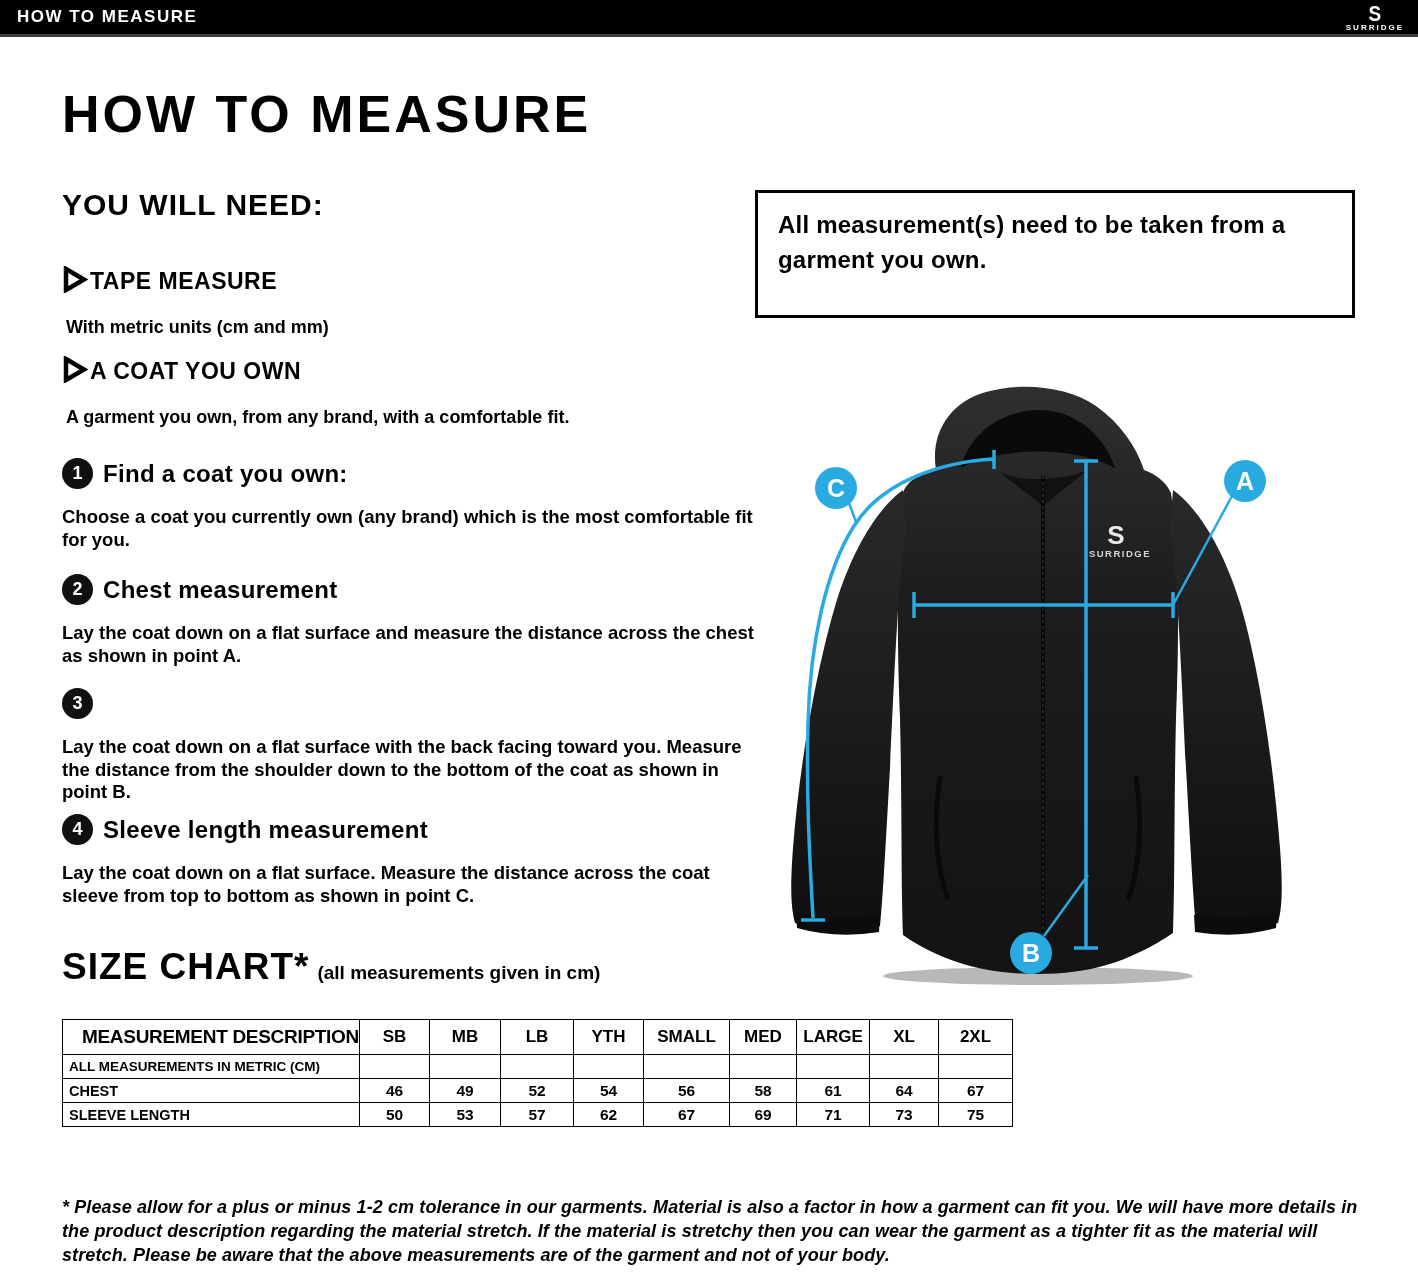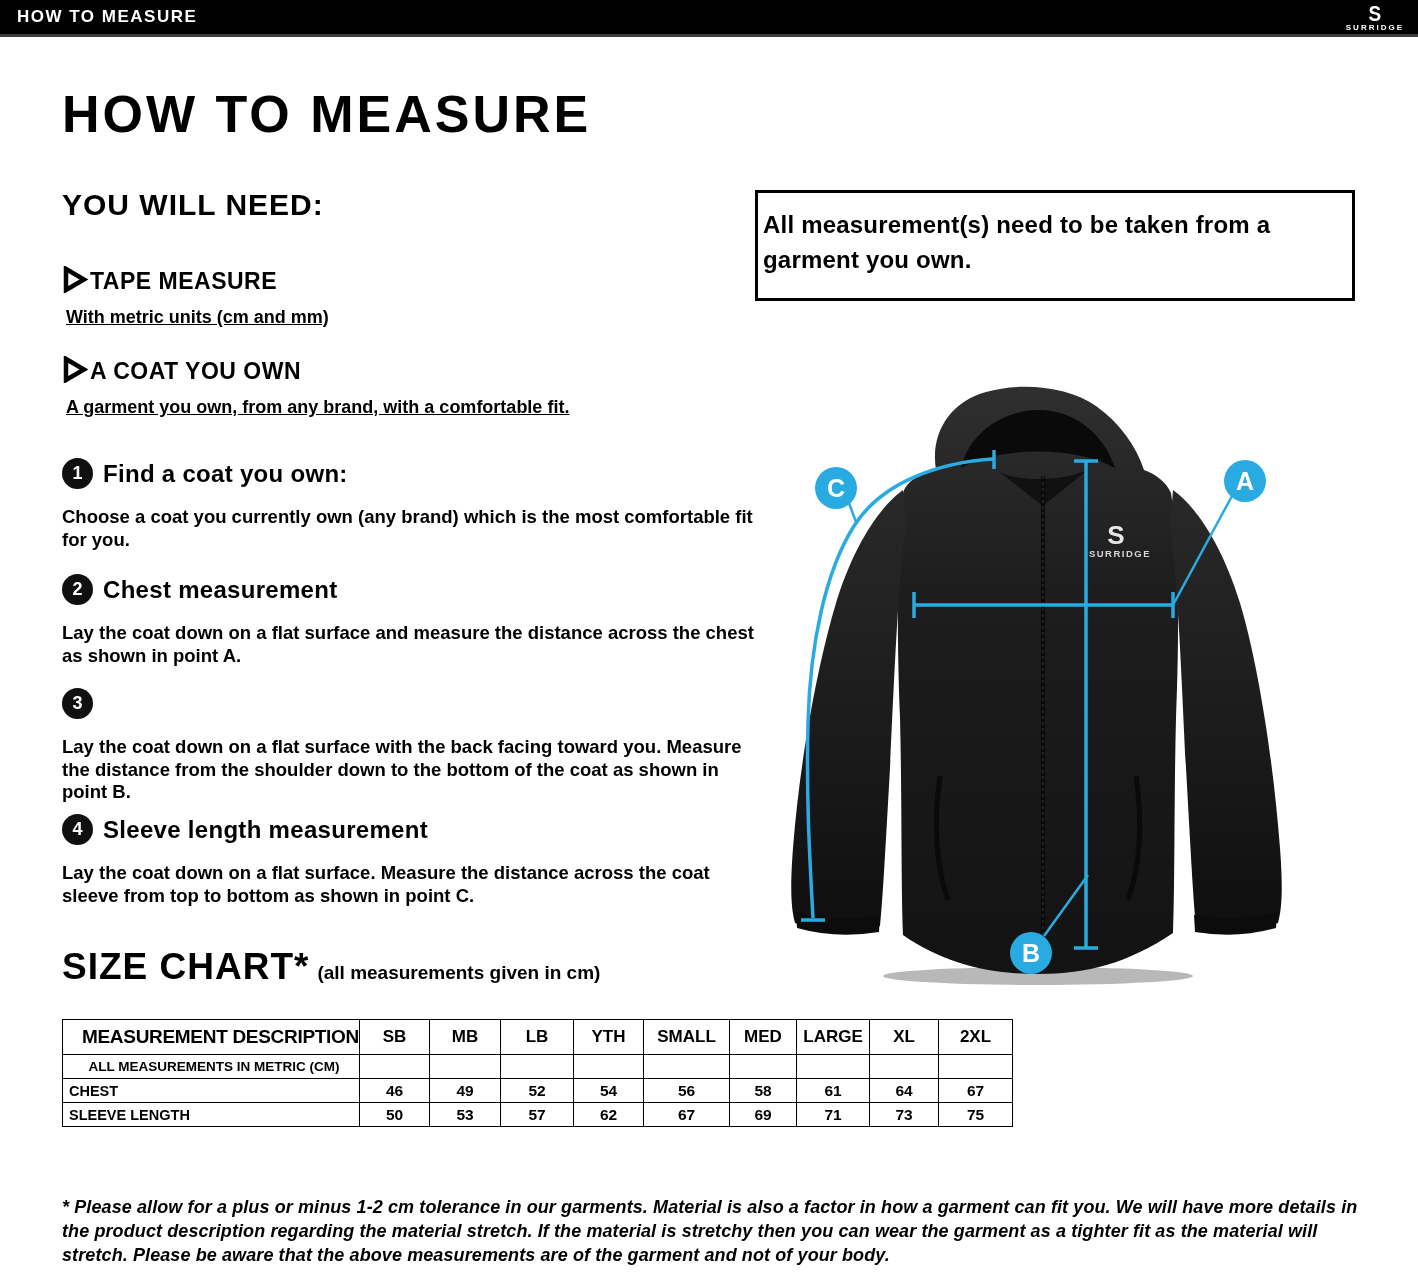--- a/index.html
+++ b/index.html
@@ -27,58 +27,58 @@
   .h2-need {
     position:absolute; left:62px; top:188px;
     font-size:30px; font-weight:800; letter-spacing:1px;
   }
   
   .need-item { position:absolute; left:62px; }
   .need-item-1 { top:266px; }
   .need-item-2 { top:356px; }
   .need-head { display:flex; align-items:center; gap:2px; }
   .need-title { font-size:23px; font-weight:800; letter-spacing:0.5px; }
-  .need-desc { font-size:18px; font-weight:600; margin-top:10px; margin-left:4px;text-decoration:underline; }
+  .need-desc { font-size:18px; font-weight:600; margin-top:20px; margin-left:4px; }
   
   .step { position:absolute; left:62px; width:700px; }
   .step-1 { top:458px; }
   .step-2 { top:574px; }
   .step-3 { top:688px; }
   .step-4 { top:814px; }
   .step-head { display:flex; align-items:center; gap:10px; }
   .step-num {
     width:31px; height:31px; border-radius:50%; background:#101010; color:#fff;
     display:flex; align-items:center; justify-content:center;
     font-size:18px; font-weight:800; flex:0 0 31px;
   }
   .step-title { font-size:24px; font-weight:800; letter-spacing:0.3px; }
   .step-body { font-size:18.5px; font-weight:600; line-height:1.22; margin-top:17px; }
   
   .notice {
-    position:absolute; left:755px; top:190px; width:600px; height:111px;
-    border:3px solid #000; padding:15px 5px;
+    position:absolute; left:755px; top:190px; width:600px; height:128px;
+    border:3px solid #000; padding:15px 20px;
     font-size:24px; font-weight:700; line-height:1.45; letter-spacing:0.2px;
   }
   
   .diagram { position:absolute; left:758px; top:378px; width:560px; height:622px; }
   
   .size-chart-head { position:absolute; left:62px; top:946px; display:flex; align-items:baseline; }
   .size-chart-title { font-size:37px; font-weight:800; letter-spacing:1px; }
   .size-chart-sub { font-size:19px; font-weight:700; margin-left:8px; }
   table.size-chart {
     position:absolute; left:62px; top:1019px; width:948px;
     border-collapse:collapse; table-layout:fixed;
   }
   table.size-chart th, table.size-chart td { border:1.6px solid #000; }
   table.size-chart th {
     font-size:17px; font-weight:700; height:35px; text-align:center;
   }
   table.size-chart th.desc-col { text-align:right; padding-left:6px; font-size:19px; letter-spacing:-0.3px; }
   table.size-chart tr.note-row td { height:24px; font-size:13.5px; font-weight:700; }
-  table.size-chart td.desc-cell { text-align:center; padding-left:6px; }
+  table.size-chart td.desc-cell { text-align:left; padding-left:6px; }
   table.size-chart tr.data-row td { height:24px; font-size:15.5px; font-weight:600; text-align:center; }
   table.size-chart tr.data-row td.desc-cell { font-size:14.5px; font-weight:700; text-align:left; }
   
   .footnote {
     position:absolute; left:62px; top:1196px; width:1315px;
     font-size:18px; font-weight:700; font-style:italic; line-height:1.33; letter-spacing:0.1px;
   }
 </style>
 </head>
 <body>

